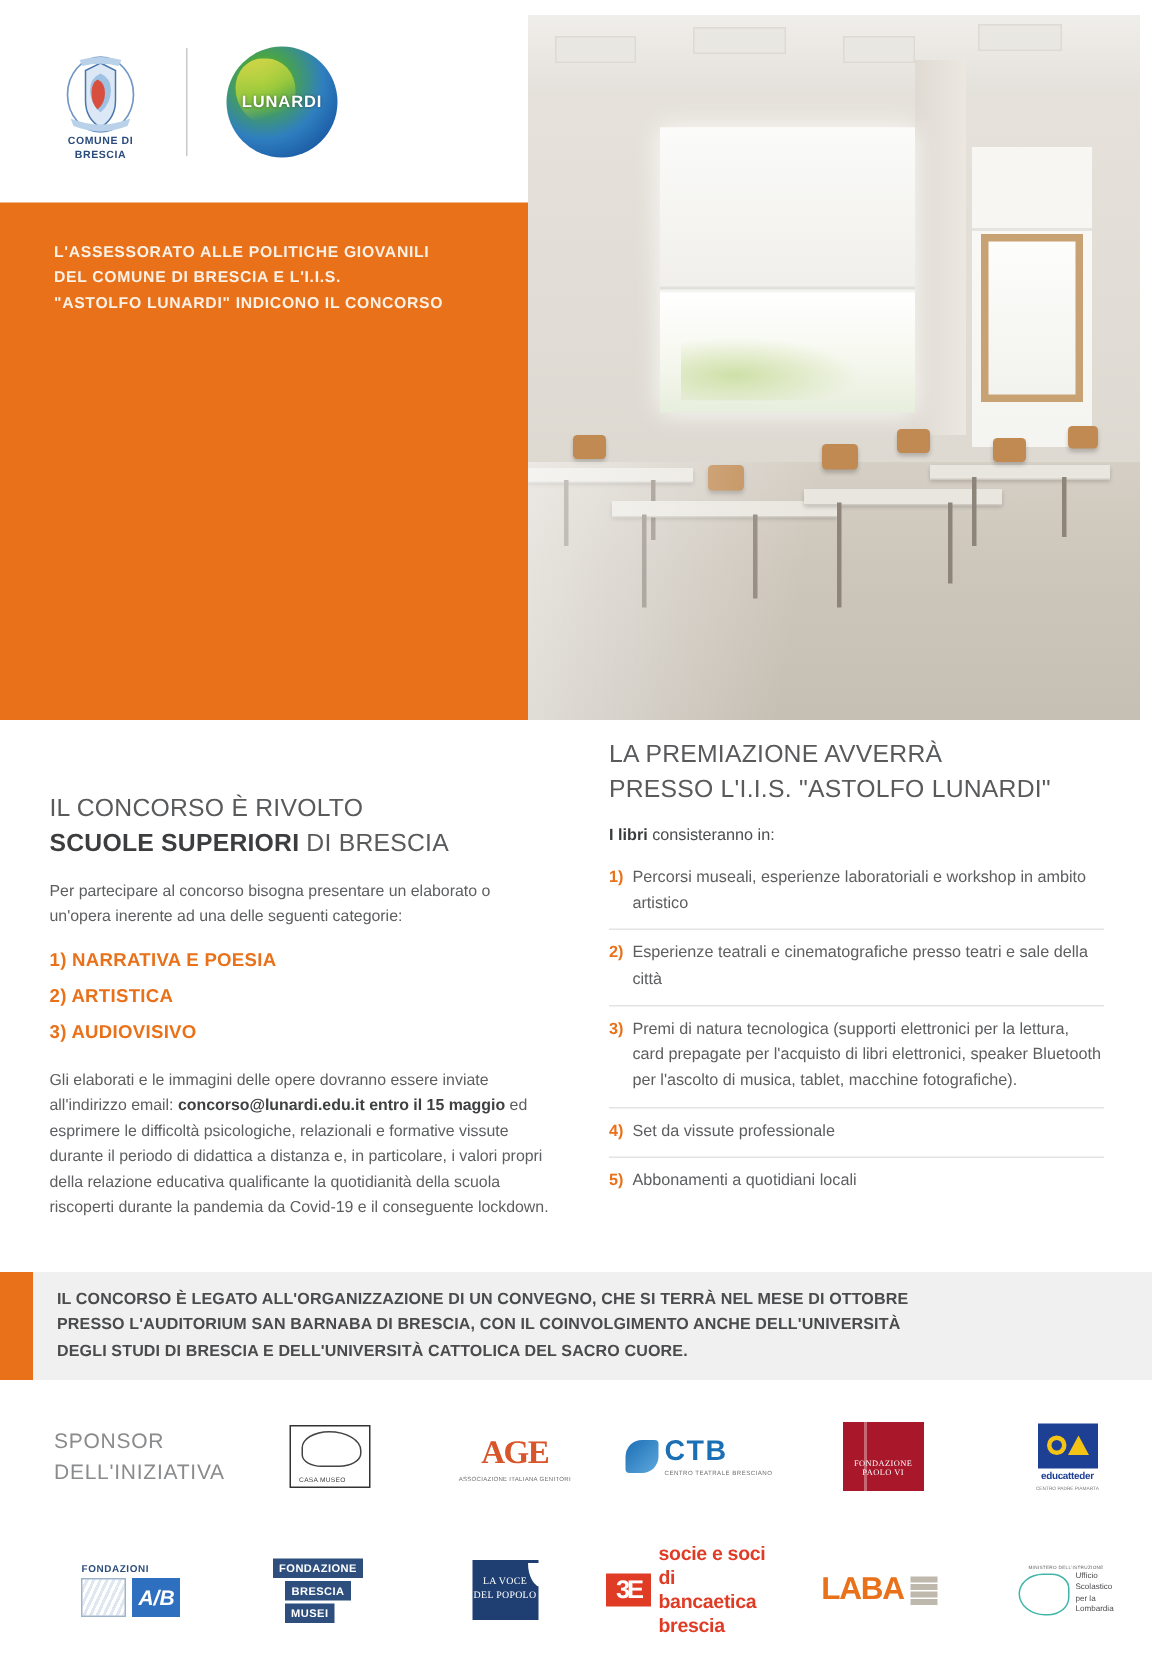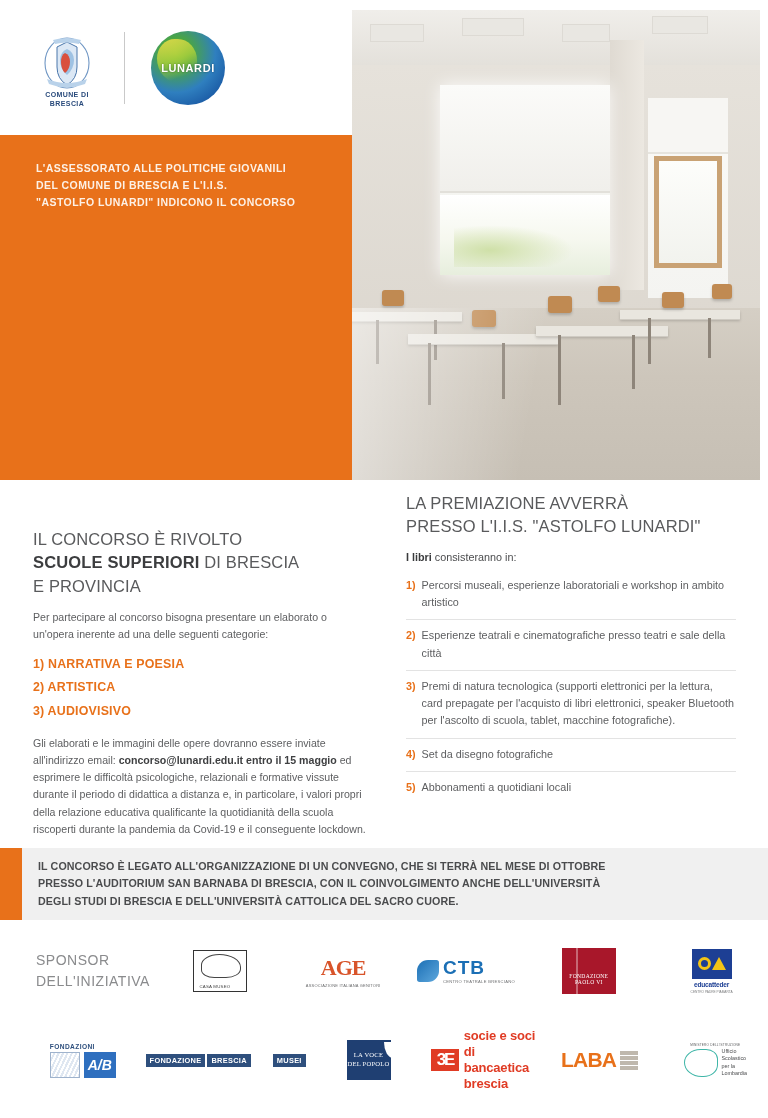--- a/index.html
+++ b/index.html
@@ -161,26 +161,26 @@
 
   .lg-fond { display: flex; flex-direction: column; align-items: flex-start; gap: 2px; }
   .lg-fond .cap { font-size: 6.6px; font-weight: bold; color: #2e4f7d; letter-spacing: .4px; }
   .lg-fond .row { display: flex; align-items: center; gap: 4px; }
   .lg-fond .eagle { width: 30px; height: 26px; border: 1px solid #9fb3cd;
     background: repeating-linear-gradient(115deg,#fff 0 2px,#dfe7f1 2px 4px); }
   .lg-fond .ab { width: 32px; height: 26px; background: #2e6fbf; color: #fff;
     font-size: 14px; font-weight: bold; font-style: italic; display: flex;
     align-items: center; justify-content: center; }
 
-  .lg-fbm { display: flex; flex-direction: row; gap: 2px; font-size: 7.4px;
+  .lg-fbm { display: flex; flex-direction: column; gap: 2px; font-size: 7.4px;
     font-weight: bold; color: #fff; }
   .lg-fbm span { background: #2e4f7d; padding: 2px 4px; align-self: flex-start;
     letter-spacing: .3px; }
   .lg-fbm .s2 { align-self: center; }
-  .lg-fbm .s3 { align-self: flex-start; margin-left: 20px; }
+  .lg-fbm .s3 { align-self: flex-start; margin-left: 8px; }
 
   .lg-voce { width: 44px; height: 40px; background: #1f3f72; color: #fff;
     font-family: "Liberation Serif", serif; font-size: 6.6px; line-height: 1.32;
     display: flex; align-items: center; justify-content: center; text-align: center;
     letter-spacing: .2px; position: relative; }
   .lg-voce::after { content:""; position:absolute; right:-2px; top:2px; width:9px;
     height: 16px; background:#fff; border-radius: 0 0 0 100%; }
 
   .lg-banca { display: flex; align-items: center; gap: 5px; }
   .lg-banca .mark { width: 30px; height: 22px; background: #e03b24; color: #fff;
@@ -279,21 +279,20 @@
       <div>"ASTOLFO LUNARDI" INDICONO IL CONCORSO</div>
     </div>
   </div>
 
   <div class="cols">
 
     <div class="colL">
       <div class="head-light">
         <div>IL CONCORSO È RIVOLTO</div>
         <div><b class="head-bold">SCUOLE SUPERIORI</b><span> DI BRESCIA</span></div>
-        <div>E PROVINCIA</div>
       </div>
 
       <div class="body-p">Per partecipare al concorso bisogna presentare un elaborato o un'opera inerente ad una delle seguenti categorie:</div>
 
       <div class="cat-list">
         <div class="cat-item">1) NARRATIVA E POESIA</div>
         <div class="cat-item">2) ARTISTICA</div>
         <div class="cat-item">3) AUDIOVISIVO</div>
       </div>
 
@@ -312,25 +311,25 @@
         <div class="prize">
             <span class="prize-n">1)</span>
             <span>Percorsi museali, esperienze laboratoriali e workshop in ambito artistico</span>
           </div>
         <div class="prize">
             <span class="prize-n">2)</span>
             <span>Esperienze teatrali e cinematografiche presso teatri e sale della città</span>
           </div>
         <div class="prize">
             <span class="prize-n">3)</span>
-            <span>Premi di natura tecnologica (supporti elettronici per la lettura, card prepagate per l'acquisto di libri elettronici, speaker Bluetooth per l'ascolto di scuola, tablet, macchine fotografiche).</span>
+            <span>Premi di natura tecnologica (supporti elettronici per la lettura, card prepagate per l'acquisto di libri elettronici, speaker Bluetooth per l'ascolto di musica, tablet, macchine fotografiche).</span>
           </div>
         <div class="prize">
             <span class="prize-n">4)</span>
-            <span>Set da disegno fotografiche</span>
+            <span>Set da vissute professionale</span>
           </div>
         <div class="prize">
             <span class="prize-n">5)</span>
             <span>Abbonamenti a quotidiani locali</span>
           </div>
       </div>
     </div>
   </div>
 
   <div class="banner">

